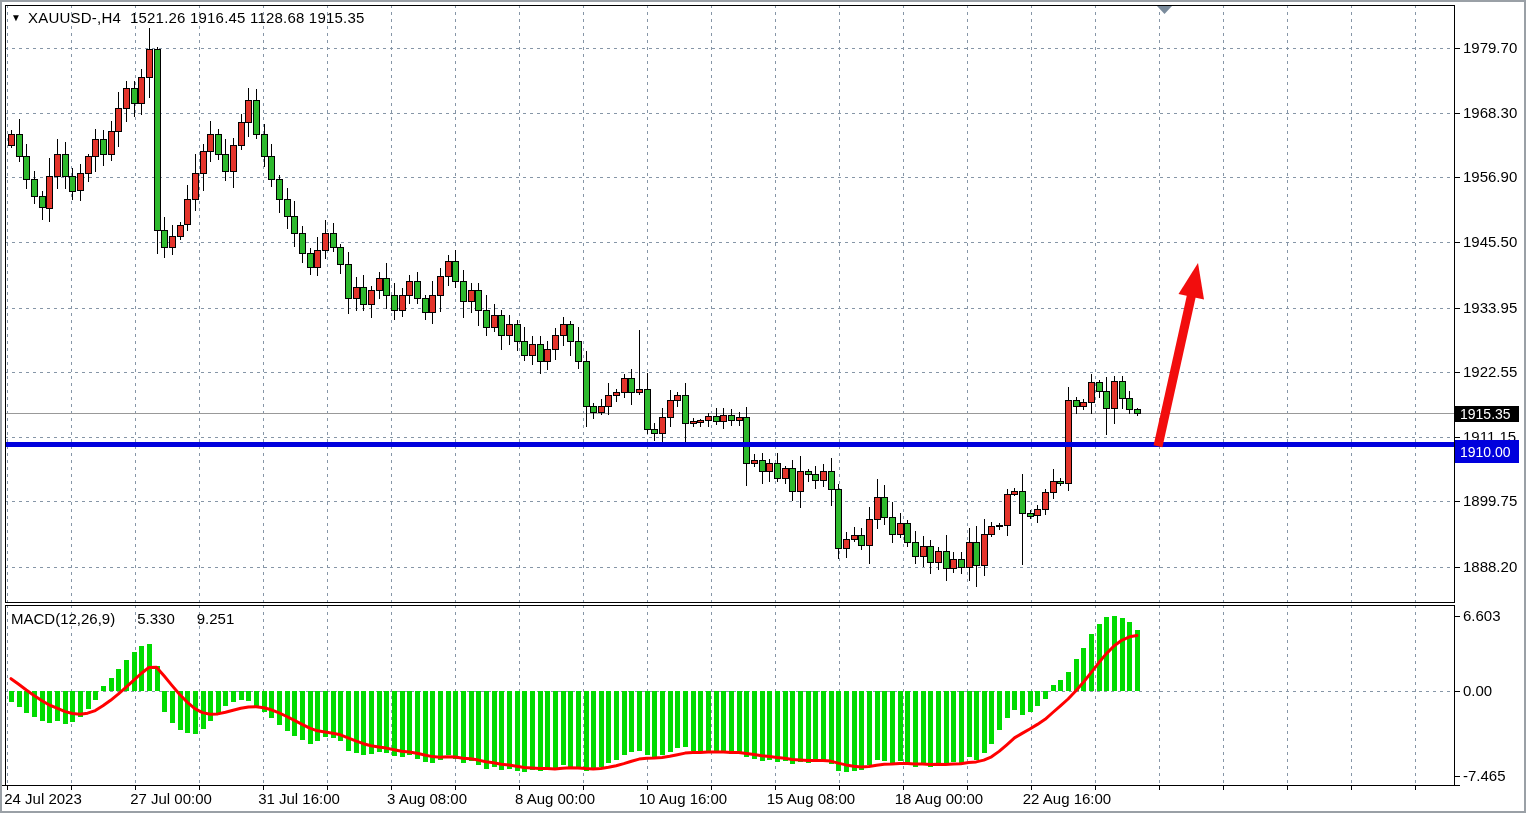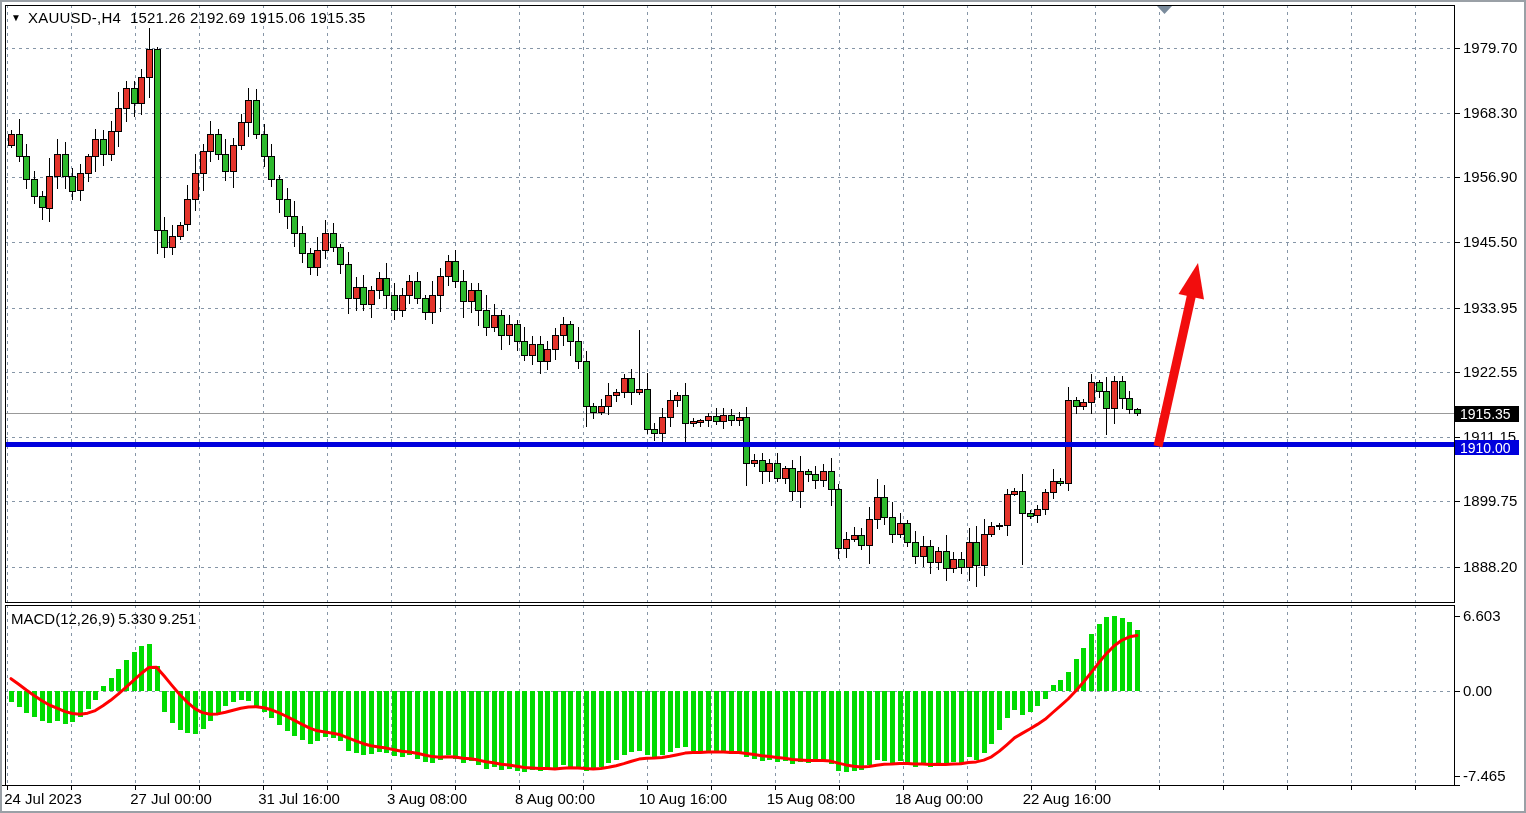--- a/index.html
+++ b/index.html
@@ -11,27 +11,27 @@
   #chart-svg{position:absolute;left:0;top:0;}
   .hdr{
     position:absolute;left:9px;top:7px;font-size:15px;font-weight:500;
     letter-spacing:0.2px;white-space:nowrap;
   }
   .hdr .tri{font-size:10px;vertical-align:2px;margin-right:7px;}
   .hdr .vals{margin-left:9px;}
   .macd-lbl{
     position:absolute;left:9px;top:608px;font-size:15px;font-weight:500;white-space:nowrap;
   }
-  .macd-lbl .v{margin-left:3px;}
+  .macd-lbl .v{margin-left:22px;}
   .tag{
     position:absolute;left:1453px;width:64px;color:#fff;font-size:14px;
     display:flex;align-items:center;padding-left:5px;box-sizing:border-box;
   }
   .tag-current{top:404px;height:16px;background:#000000;}
-  .tag-hline{top:438px;height:15px;background:#0000dd;}
+  .tag-hline{top:438px;height:23px;background:#0000dd;}
 </style>
 </head>
 <body>
 
 <div class="window">
 
   <svg id="chart-svg" width="1526" height="813">
       <rect x="0" y="0" width="1526" height="813" fill="#ffffff"></rect>
       <g stroke="#8696a7" stroke-width="1" stroke-dasharray="3 4" shape-rendering="crispEdges">
         <line x1="5.5" y1="3" x2="5.5" y2="600"></line>
@@ -611,22 +611,22 @@
       </g>
       <polygon points="1155,4 1170,4 1162.5,12" fill="#7a8b9c"></polygon>
       <g>
         <line x1="1156" y1="444.2" x2="1190" y2="291" stroke="#f20d0d" stroke-width="9"></line>
         <polygon points="1196,261 1202,297.5 1176.5,292" fill="#f20d0d"></polygon>
       </g>
     </svg>
 
   <div class="hdr">
     <span class="tri">▼</span><span>XAUUSD-,H4</span><span class="vals"><span>1521.26</span>
-      <span>2192.69</span>
-      <span>1915.06</span>
+      <span>1916.45</span>
+      <span>1128.68</span>
       <span>1915.35</span></span>
   </div>
 
   <div class="macd-lbl">
     <span>MACD(12,26,9)</span><span class="v">5.330</span><span class="v">9.251</span>
   </div>
 
   <div class="tag tag-current">1915.35</div>
   <div class="tag tag-hline">1910.00</div>
 

